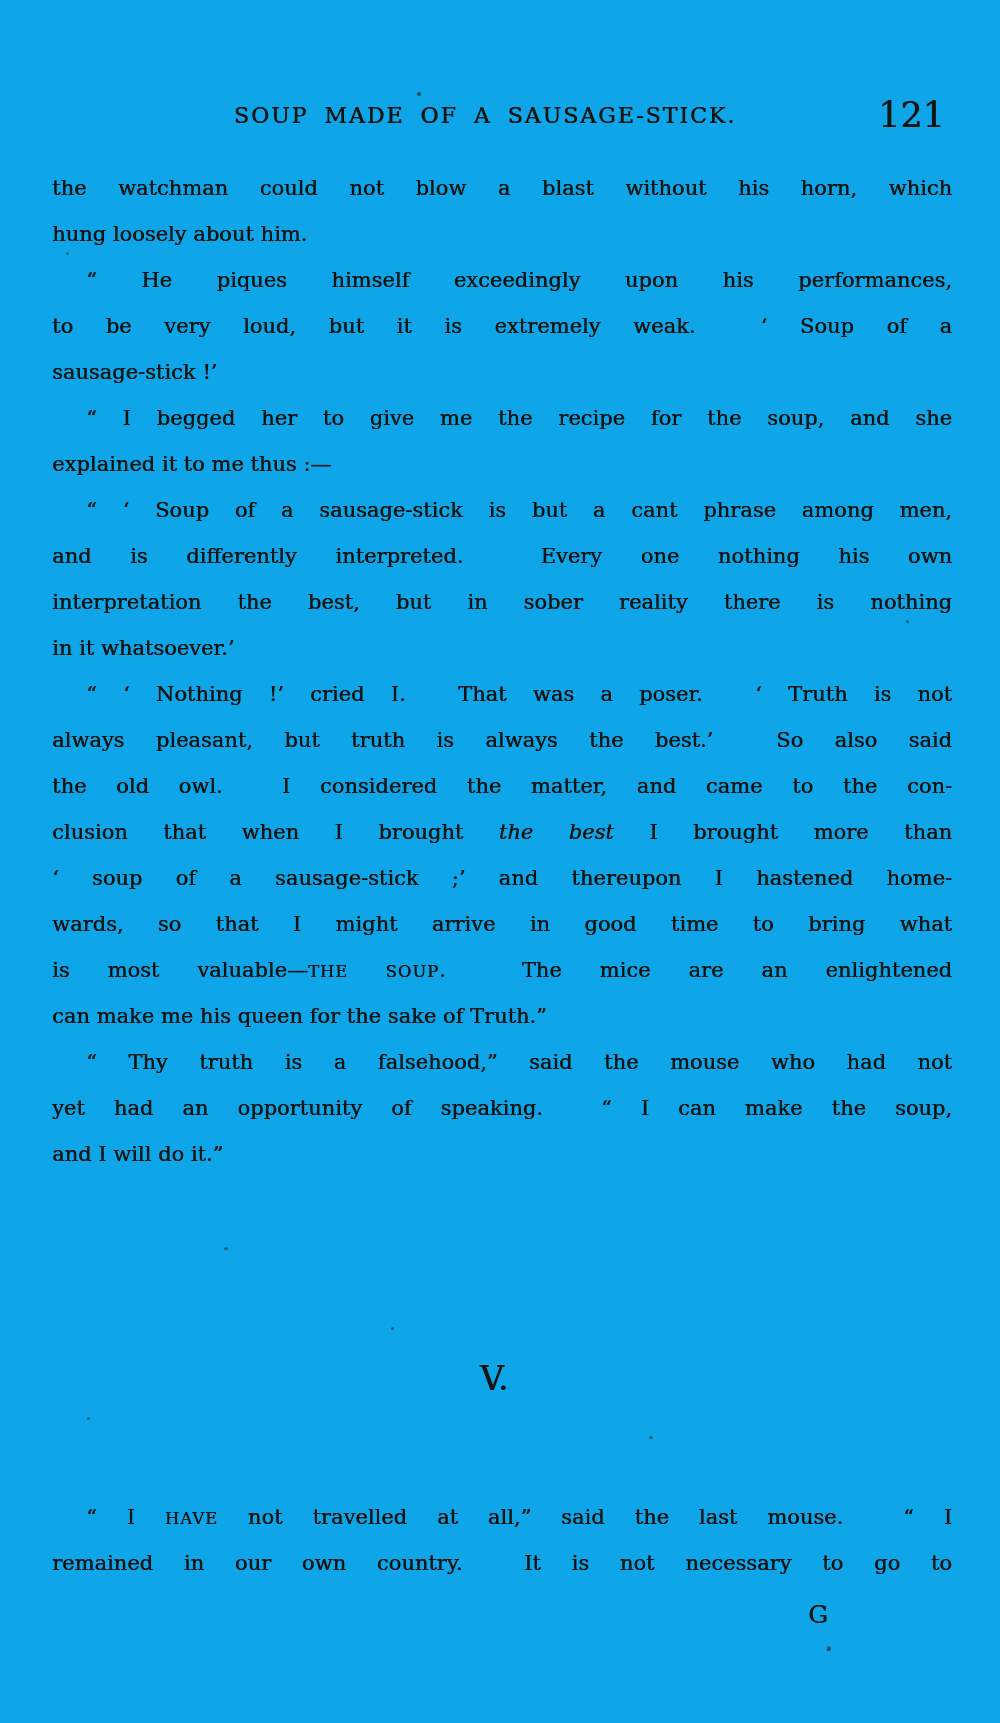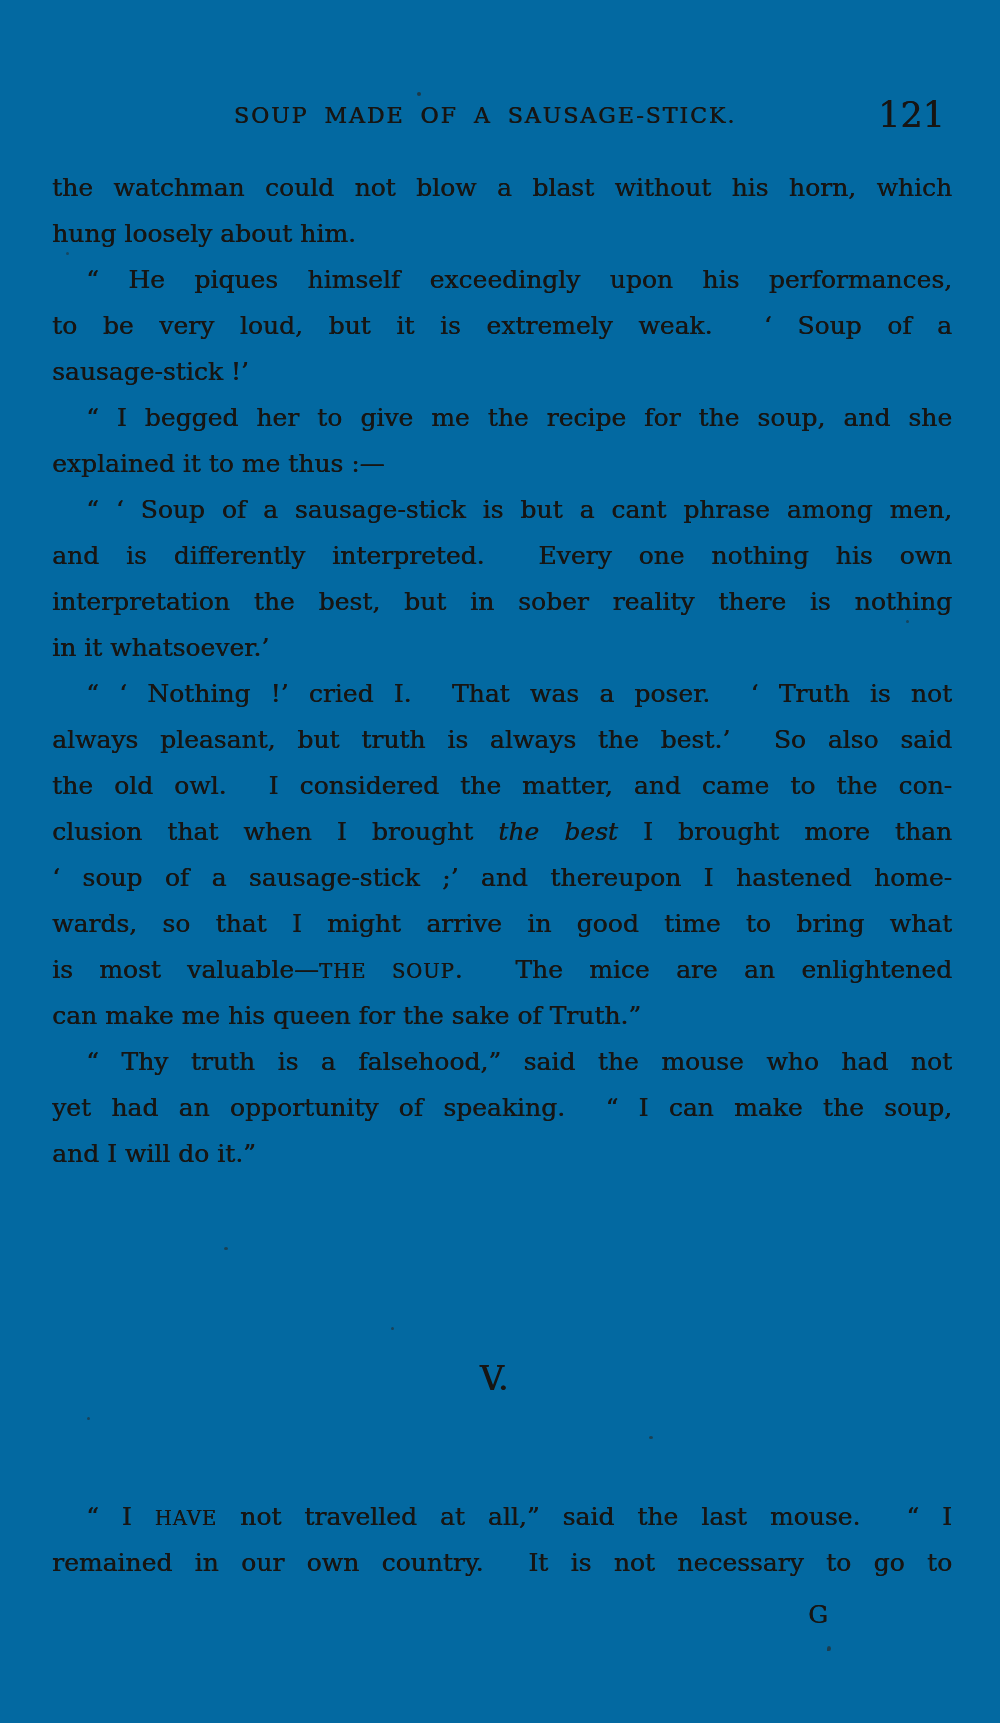--- a/index.html
+++ b/index.html
@@ -36,21 +36,21 @@
     left: 878px;
     font-size: 35px;
     line-height: 32px;
     text-shadow: 0.5px 0.3px 0 currentColor;
   }
   
   .textblock {
     position: absolute;
     left: 52px;
     width: 900px;
-    font-size: 25px;
+    font-size: 21px;
     text-shadow: 0.45px 0.25px 0 currentColor;
   }
   #body-lines { top: 165px; }
   #section-lines { top: 1494px; }
   .line {
     height: 46px;
     line-height: 46px;
     white-space: pre-wrap;
     text-align: justify;
     text-align-last: justify;
@@ -100,21 +100,21 @@
   
   .speck {
     position: absolute;
     background: #2a2622;
     border-radius: 50%;
   }
 </style>
 </head>
 <body>
 
-<div class="page" style="background: #0369a1; color: rgb(23, 21, 19);">
+<div class="page" style="background: #0ea5e9; color: rgb(23, 21, 19);">
 
   <div class="running-head">SOUP MADE OF A SAUSAGE-STICK.</div>
 
   <div class="page-number">121</div>
 
   <div class="textblock" id="body-lines">
       <div class="line"><span>the watchman could not blow a blast without his horn, which</span></div>
       <div class="line noj"><span>hung loosely about him.</span></div>
       <div class="line indent"><span>“ He piques himself exceedingly upon his performances,</span></div>
       <div class="line"><span>to be very loud, but it is extremely weak.  ‘ Soup of a</span></div>

